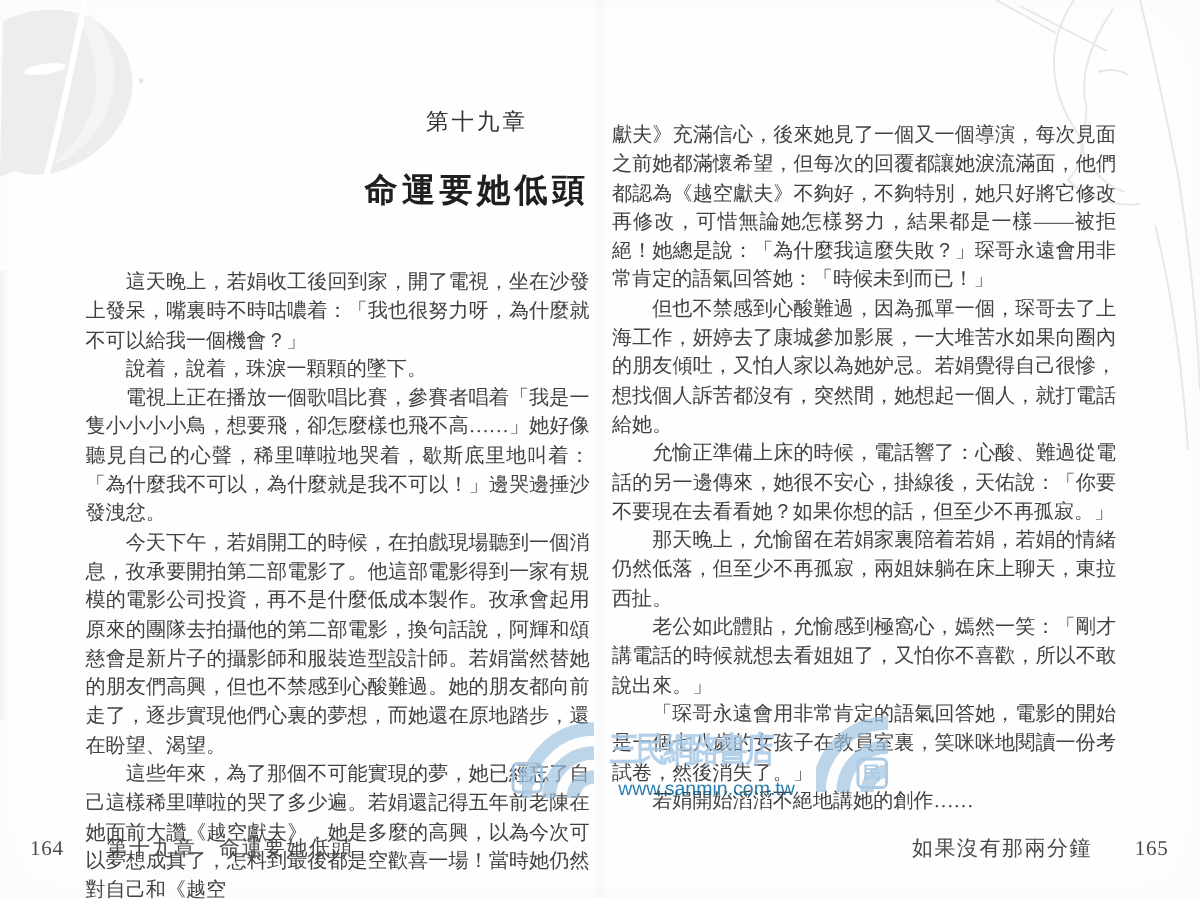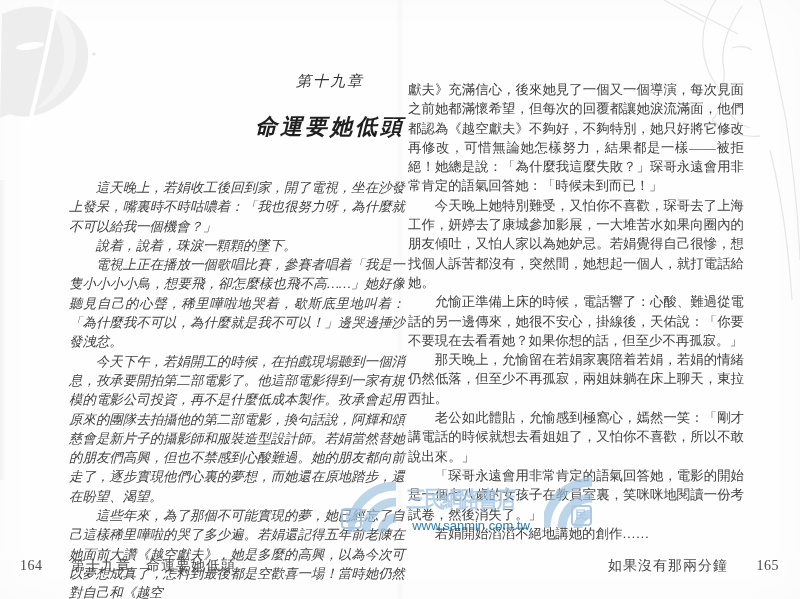--- a/index.html
+++ b/index.html
@@ -6,21 +6,21 @@
   .spread{position:relative;width:800px;height:599px;background:#fefefe;
           font-family:"Liberation Serif","DejaVu Serif",serif;box-shadow:inset 0 0 50px rgba(0,0,0,0.02);}
   .gutter{position:absolute;left:396px;top:0;width:8px;height:599px;
           background:linear-gradient(90deg,rgba(0,0,0,0) 0%,rgba(0,0,0,0.025) 50%,rgba(0,0,0,0) 100%);}
   .edge-shade{position:absolute;left:0;top:180px;width:6px;height:300px;
           background:linear-gradient(90deg,rgba(0,0,0,0.04),rgba(0,0,0,0));}
   .art{position:absolute;pointer-events:none;}
   .art-left{left:0;top:0;}
   .art-right{right:0;top:0;}
   .page{position:absolute;top:0;width:400px;height:599px;}
-  .page-left{left:12px;font-style:italic;}
+  .page-left{left:0;}
   .page-right{left:400px;}
   .chapter-head{position:absolute;left:57px;top:72px;width:336px;text-align:right;color:#2b2b2b;}
   .chapter-head .inner{display:inline-block;text-align:center;}
   .ch-num{font-size:15px;letter-spacing:2px;color:#333;}
   .ch-title{font-size:22px;font-weight:700;letter-spacing:3px;margin-top:21px;color:#1f1f1f;}
   .body-text{position:absolute;width:336px;font-size:13.4px;line-height:19.3px;color:#414141;
              text-align:justify;text-justify:inter-ideograph;}
   .body-left{left:57px;top:178px;}
   .body-right{left:8px;top:80px;}
   .body-text p{margin:0;text-indent:2em;}
@@ -87,21 +87,21 @@
       <p>說着，說着，珠淚一顆顆的墜下。</p>
       <p>電視上正在播放一個歌唱比賽，參賽者唱着「我是一隻小小小小鳥，想要飛，卻怎麼樣也飛不高……」她好像聽見自己的心聲，稀里嘩啦地哭着，歇斯底里地叫着：「為什麼我不可以，為什麼就是我不可以！」邊哭邊捶沙發洩忿。</p>
       <p>今天下午，若娟開工的時候，在拍戲現場聽到一個消息，孜承要開拍第二部電影了。他這部電影得到一家有規模的電影公司投資，再不是什麼低成本製作。孜承會起用原來的團隊去拍攝他的第二部電影，換句話說，阿輝和頌慈會是新片子的攝影師和服裝造型設計師。若娟當然替她的朋友們高興，但也不禁感到心酸難過。她的朋友都向前走了，逐步實現他們心裏的夢想，而她還在原地踏步，還在盼望、渴望。</p>
       <p>這些年來，為了那個不可能實現的夢，她已經忘了自己這樣稀里嘩啦的哭了多少遍。若娟還記得五年前老陳在她面前大讚《越空獻夫》，她是多麼的高興，以為今次可以夢想成真了，怎料到最後都是空歡喜一場！當時她仍然對自己和《越空</p>
     </div>
   </div>
 
   <div class="page page-right">
     <div class="body-text body-right">
       <p class="no-indent">獻夫》充滿信心，後來她見了一個又一個導演，每次見面之前她都滿懷希望，但每次的回覆都讓她淚流滿面，他們都認為《越空獻夫》不夠好，不夠特別，她只好將它修改再修改，可惜無論她怎樣努力，結果都是一樣——被拒絕！她總是說：「為什麼我這麼失敗？」琛哥永遠會用非常肯定的語氣回答她：「時候未到而已！」</p>
-      <p>今天晚上她特別難受，又怕你不喜歡，琛哥去了上海工作，妍婷去了康城參加影展，一大堆苦水如果向圈內的朋友傾吐，又怕人家以為她妒忌。若娟覺得自己很慘，想找個人訴苦都沒有，突然間，她想起一個人，就打電話給她。</p>
+      <p>但也不禁感到心酸難過，因為孤單一個，琛哥去了上海工作，妍婷去了康城參加影展，一大堆苦水如果向圈內的朋友傾吐，又怕人家以為她妒忌。若娟覺得自己很慘，想找個人訴苦都沒有，突然間，她想起一個人，就打電話給她。</p>
       <p>允愉正準備上床的時候，電話響了：心酸、難過從電話的另一邊傳來，她很不安心，掛線後，天佑說：「你要不要現在去看看她？如果你想的話，但至少不再孤寂。」</p>
       <p>那天晚上，允愉留在若娟家裏陪着若娟，若娟的情緒仍然低落，但至少不再孤寂，兩姐妹躺在床上聊天，東拉西扯。</p>
       <p>老公如此體貼，允愉感到極窩心，嫣然一笑：「剛才講電話的時候就想去看姐姐了，又怕你不喜歡，所以不敢說出來。」</p>
       <p>「琛哥永遠會用非常肯定的語氣回答她，電影的開始是一個七八歲的女孩子在教員室裏，笑咪咪地閱讀一份考試卷，然後消失了。」</p>
       <p>若娟開始滔滔不絕地講她的創作……</p>
 
     </div>
   </div>
 
   <div class="watermark">

